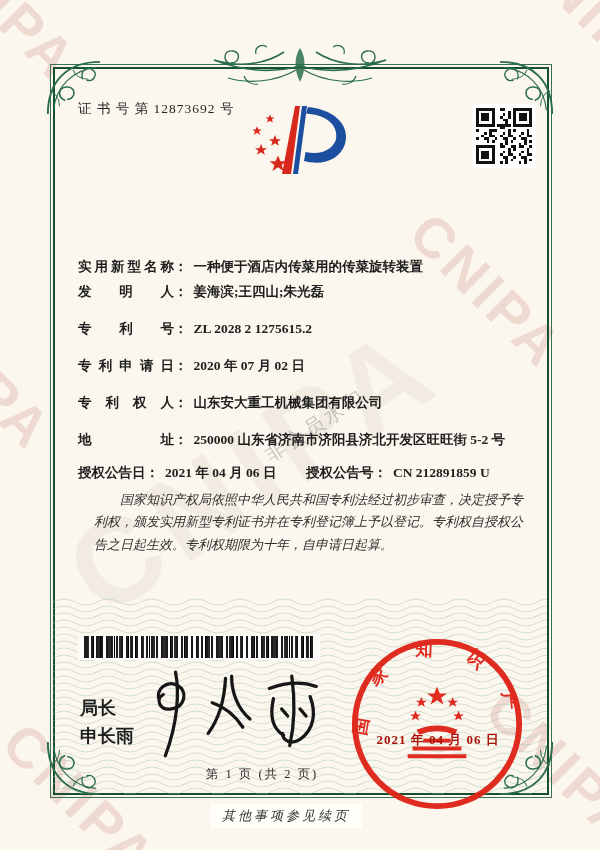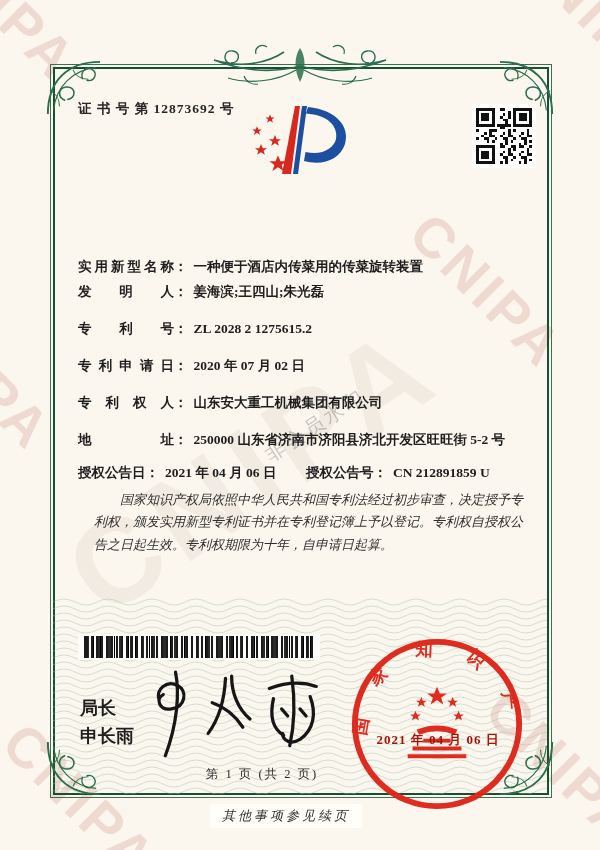--- a/index.html
+++ b/index.html
@@ -15,21 +15,21 @@
              font-family:"Liberation Serif","DejaVu Serif",serif;letter-spacing:3px;font-weight:normal;}
 
   
   .frame{position:absolute;left:50px;top:64px;width:500px;height:732px;
          border:1px solid #3a6f50;z-index:2;}
   .frame-inner{position:absolute;left:2px;top:2px;right:2px;bottom:2px;border:2px solid #17502f;}
   .corner{position:absolute;width:58px;height:58px;z-index:3;}
   .waves-wrap{position:absolute;left:53px;top:598px;width:494px;height:196px;z-index:2;opacity:.55;}
 
   
-  .cert-no{position:absolute;left:78px;top:100px;font-size:13.5px;font-weight:bold;
+  .cert-no{position:absolute;left:78px;top:100px;font-size:13.5px;font-weight:normal;
            color:#262626;letter-spacing:1px;z-index:3;}
   .logo{position:absolute;left:242px;top:100px;width:116px;height:80px;z-index:3;}
   .qr{position:absolute;left:472px;top:104px;width:64px;height:64px;background:#fff;
       padding:4px;box-sizing:border-box;z-index:3;}
   .qr svg{width:100%;height:100%;shape-rendering:crispEdges;}
   .title{position:absolute;left:50px;top:183px;width:500px;text-align:center;
          font-size:31px;font-weight:bold;color:#1c1c1c;letter-spacing:12px;text-indent:12px;z-index:3;}
 
   
   .fields{position:absolute;left:78px;top:246px;width:452px;z-index:3;font-size:13.5px;color:#1e1e1e;}

